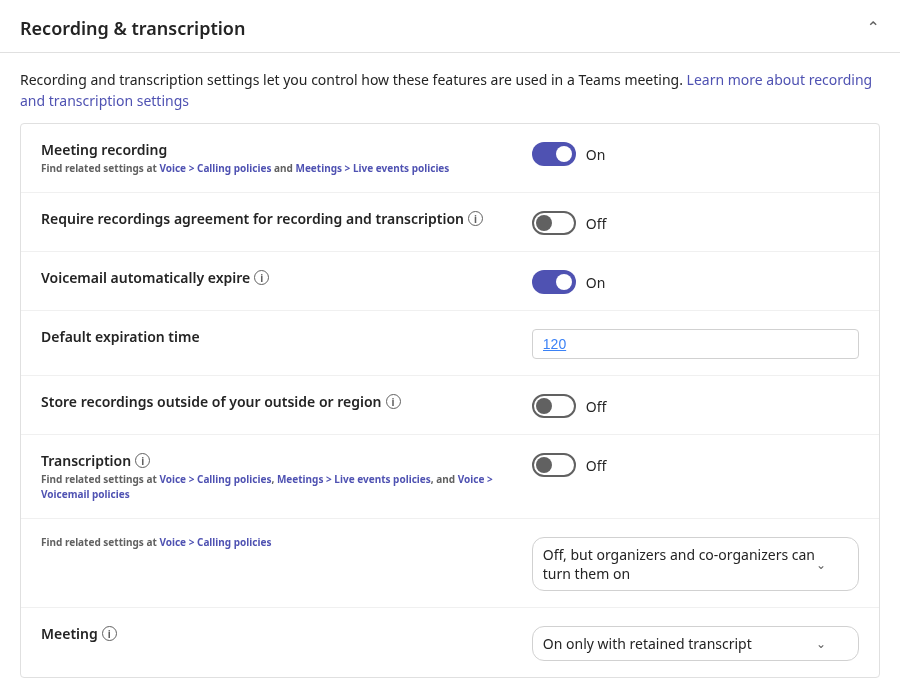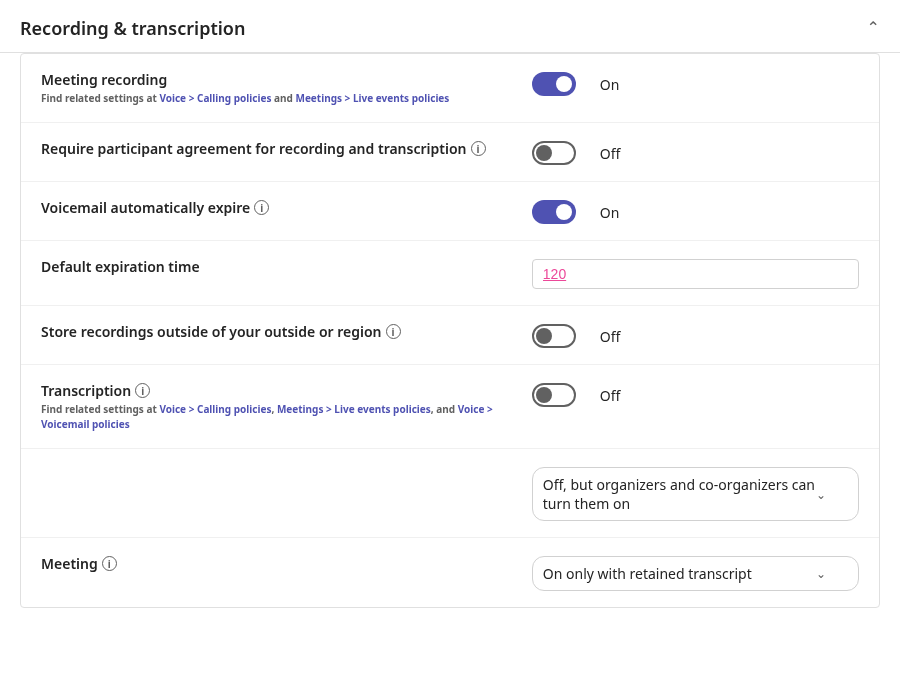--- a/index.html
+++ b/index.html
@@ -87,21 +87,21 @@
       max-width: 40%;
       display: flex;
       align-items: center;
       justify-content: flex-start;
       padding-top: 2px;
     }
     
     .toggle-container {
       display: flex;
       align-items: center;
-      gap: 24px;
+      gap: 10px;
     }
     .toggle {
       position: relative;
       width: 44px;
       height: 24px;
       cursor: pointer;
     }
     .toggle-track {
       position: absolute;
       top: 0; left: 0; right: 0; bottom: 0;
@@ -136,21 +136,21 @@
       font-size: 14px;
       color: #242424;
     }
     
     .text-input {
       border: 1px solid #d1d1d1;
       border-radius: 4px;
       padding: 6px 10px;
       font-size: 14px;
       width: 340px;
-      color: #ec4899;
+      color: #3b82f6;
       outline: none;
       text-decoration: underline;
     }
     
     .select-container {
       position: relative;
       width: 340px;
     }
     .select-display {
       border: 1px solid #d1d1d1;
@@ -187,20 +187,23 @@
   </style>
 </head>
 <body>
 
 <div class="page-container">
   <div class="section-header">
     <span class="section-title">Recording &amp; transcription</span>
     <span class="chevron-icon">⌃</span>
   </div>
 
+  <div class="description-area">
+    <span>Recording and transcription settings let you control how these features are used in a Teams meeting. </span><a href="#">Learn more about recording and transcription settings</a>
+  </div>
 
   <div class="settings-card">
 
     <div class="setting-row">
       <div class="setting-label-col">
         <div class="setting-label">
           <span>Meeting recording</span>
         </div>
         <div class="setting-sublabel">
           Find related settings at <a href="#">Voice &gt; Calling policies</a> and <a href="#">Meetings &gt; Live events policies</a>
@@ -214,21 +217,21 @@
             </div>
           </div>
           <span class="toggle-label">On</span>
         </div>
       </div>
     </div>
 
     <div class="setting-row">
       <div class="setting-label-col">
         <div class="setting-label">
-          <span>Require participant agreement for recording and transcription</span>
+          <span>Require recordings agreement for recording and transcription</span>
           <span class="info-icon" title="More information">i</span>
         </div>
       </div>
       <div class="setting-control-col">
         <div class="toggle-container">
           <div class="toggle">
             <div class="toggle-track off">
               <div class="toggle-thumb"></div>
             </div>
           </div>
@@ -303,20 +306,23 @@
               <div class="toggle-thumb"></div>
             </div>
           </div>
           <span class="toggle-label">Off</span>
         </div>
       </div>
     </div>
 
     <div class="setting-row">
       <div class="setting-label-col">
+        <div class="setting-sublabel">
+          Find related settings at <a href="#">Voice &gt; Calling policies</a>
+        </div>
       </div>
       <div class="setting-control-col">
         <div class="select-container">
           <div class="select-display">
             <span>Off, but organizers and co-organizers can turn them on</span>
             <span class="select-chevron">⌄</span>
           </div>
         </div>
       </div>
     </div>

